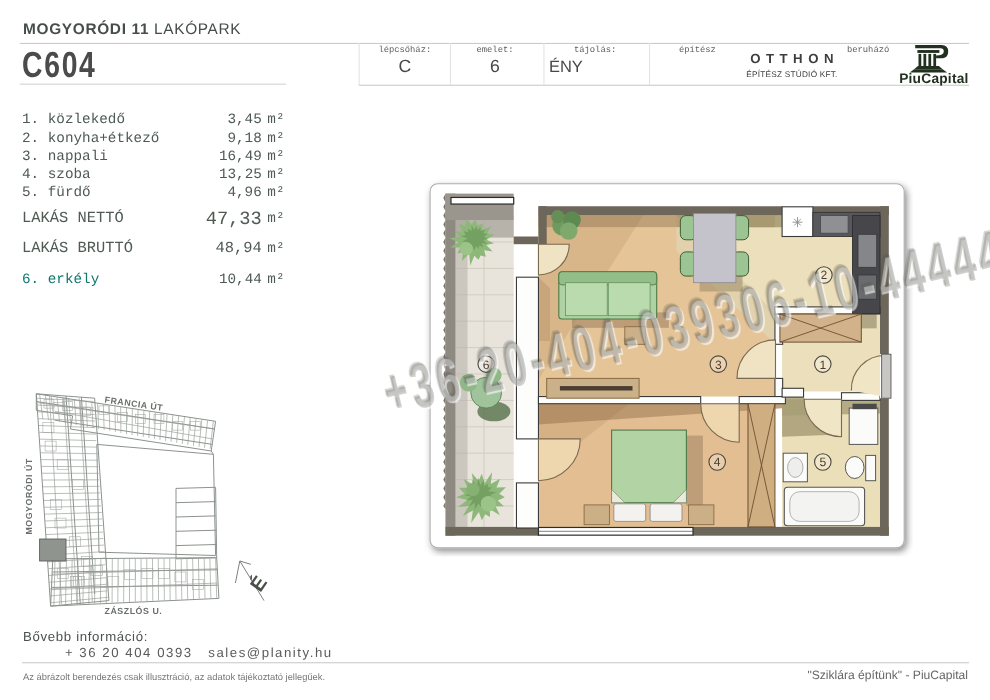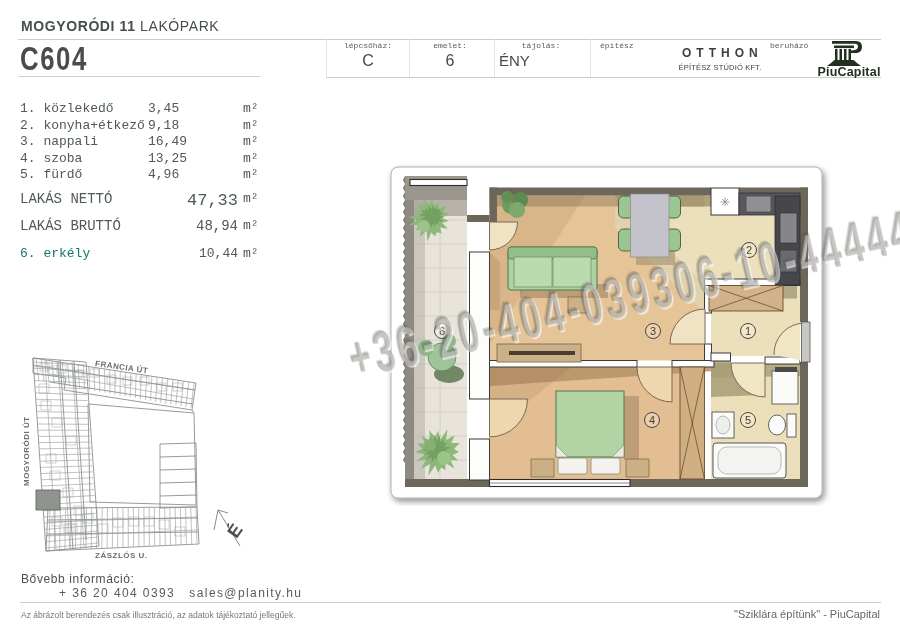--- a/index.html
+++ b/index.html
@@ -28,21 +28,21 @@
 
 <div class="abs mono" style="left:326px;top:41px;width:84px;text-align:center;font-size:8px;color:#5c5c5c;">lépcsőház:</div>
 <div class="abs" style="left:326px;top:52px;width:84px;text-align:center;font-size:16px;color:#474747;">C</div>
 
 <div class="abs mono" style="left:408px;top:41px;width:84px;text-align:center;font-size:8px;color:#5c5c5c;">emelet:</div>
 <div class="abs" style="left:408px;top:52px;width:84px;text-align:center;font-size:16px;color:#474747;">6</div>
 
 <div class="abs mono" style="left:499px;top:41px;width:84px;text-align:center;font-size:8px;color:#5c5c5c;font-family:Liberation Mono, monospace;">tájolás:</div>
 <div class="abs" style="left:499px;top:52px;width:84px;font-size:15px;color:#474747;">ÉNY</div>
 
-<div class="abs mono" style="left:600px;top:41px;width:68px;text-align:left;font-size:8px;color:#5c5c5c;">építész</div>
+<div class="abs mono" style="left:600px;top:41px;width:68px;text-align:center;font-size:8px;color:#5c5c5c;">építész</div>
 
 <div class="abs" style="left:682px;top:46px;width:76px;text-align:center;font-size:12px;color:#3d3d3d;letter-spacing:5px;font-weight:bold;">OTTHON</div>
 <div class="abs" style="left:676px;top:63px;width:88px;text-align:center;font-size:7.5px;color:#3c3c3c;font-weight:normal;letter-spacing:0.2px;">ÉPÍTÉSZ STÚDIÓ KFT.</div>
 
 <div class="abs mono" style="left:770px;top:41px;font-size:8px;color:#5c5c5c;">beruházó</div>
 
 <svg class="abs" style="left:818px;top:38px;" width="62" height="40" viewBox="0 0 62 40">
   <g fill="#22301f">
     <path d="M14 3 L38 3 Q44 3 44 9 Q44 14 39 15 L33 15 L33 12.5 Q40 12.5 40 8.5 Q40 5.8 37 5.8 L14 5.8 Z"></path>
     <rect x="16" y="7.5" width="20" height="2.6"></rect>
@@ -54,21 +54,21 @@
     <path d="M13 25 L39 25 L43 28 L9 28 Z"></path>
   </g>
   <text x="31" y="37.5" text-anchor="middle" font-size="12.5" font-weight="bold" fill="#22301f" font-family="Liberation Sans, sans-serif" letter-spacing="0.2">PiuCapital</text>
 </svg>
 
 <div class="abs mono" style="left:20px;top:101px;font-size:13px;color:#4e5a53;line-height:16.6px;white-space:pre;">1. közlekedő
 2. konyha+étkező
 3. nappali
 4. szoba
 5. fürdő</div>
-<div class="abs mono" style="left:148px;top:101px;width:90px;font-size:13px;color:#4e5a53;line-height:16.6px;white-space:pre;">3,45
+<div class="abs mono" style="left:148px;top:101px;width:90px;font-size:13px;color:#4e5a53;line-height:16.6px;text-align:right;white-space:pre;">3,45
 9,18
 16,49
 13,25
 4,96</div>
 <div class="abs mono" style="left:243px;top:101px;font-size:13px;color:#4e5a53;line-height:16.6px;white-space:pre;">m²
 m²
 m²
 m²
 m²</div>
 

